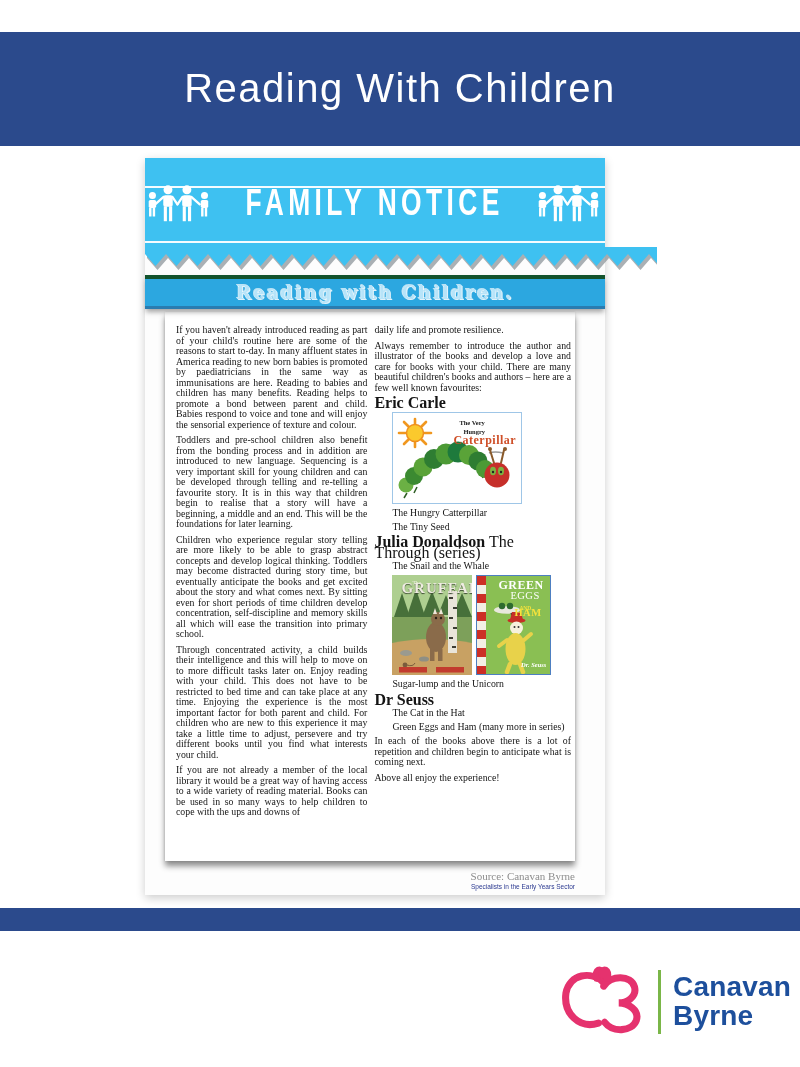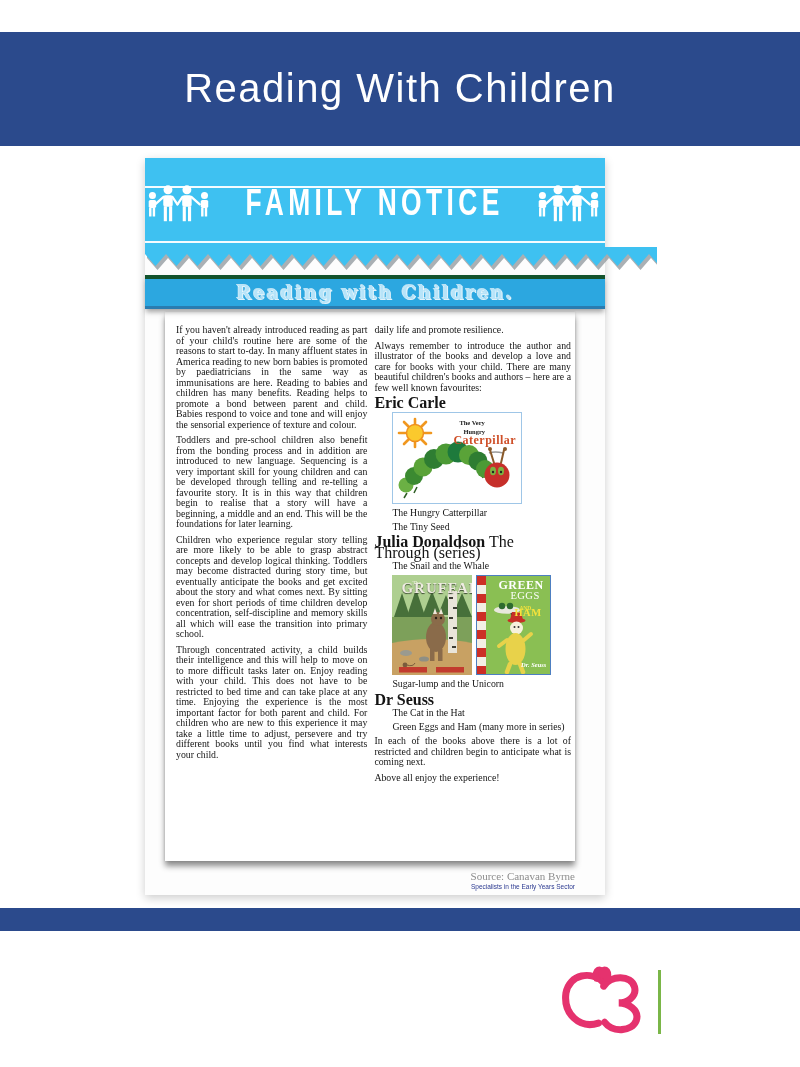--- a/index.html
+++ b/index.html
@@ -149,20 +149,21 @@
       <span class="subtitle">Reading with Children.</span>
     </div>
 
     <div class="page">
 
       <div class="col col1">
         <p>If you haven't already introduced reading as part of your child's routine here are some of the reasons to start to-day.  In many affluent states in America reading to new born babies is promoted by paediatricians in the same way as immunisations are here. Reading to babies and children has many benefits.  Reading helps to promote a bond between parent and child.  Babies respond to voice and tone and will enjoy the sensorial experience of texture and colour.</p>
         <p>Toddlers and pre-school children also benefit from the bonding process and in addition are introduced to new language. Sequencing is a very important skill for young children and can be developed through telling and re-telling a favourite story.  It is in this way that children begin to realise that a story will have a beginning, a middle and an end.  This will be the foundations for later learning.</p>
         <p>Children who experience regular story telling are more likely to be able to grasp abstract concepts and develop logical thinking.  Toddlers may become distracted during story time, but eventually anticipate the books and get excited about the story and what comes next.  By sitting even for short periods of time children develop concentration, self-discipline and memory skills all which will ease the transition into primary school.</p>
         <p>Through concentrated activity, a child builds their intelligence and this will help to move on to more difficult tasks later on. Enjoy reading with your child.  This does not have to be restricted to bed time and can take place at any time.  Enjoying the experience is the most important factor for both parent and child.  For children who are new to this experience it may take a little time to adjust, persevere and try different books until you find what interests your child.</p>
+        <p>If you are not already a member of the local library it would be a great way of having access to a wide variety of reading material. Books can be used in so many ways to help children to cope with the ups and downs of</p>
       </div>
 
       <div class="col col2">
         <p>daily life and promote resilience.</p>
         <p>Always remember to introduce the author and illustrator of the books and develop a love and care for books with your child. There are many beautiful children's books and authors – here are a few well known favourites:</p>
 
         <div class="author">Eric Carle</div>
 
         <div class="cover cover-cat">
           <svg width="126" height="88" viewBox="0 0 126 88">
@@ -306,21 +307,21 @@
             <span class="egg-by">Dr. Seuss</span>
           </div>
         </div>
 
         <div class="book-line">Sugar-lump and the Unicorn</div>
 
         <div class="author">Dr Seuss</div>
         <div class="book-line">The Cat in the Hat</div>
         <div class="book-line">Green Eggs and Ham (many more in series)</div>
 
-        <p>In each of the books above there is a lot of restricted and children begin to anticipate what is coming next.</p>
+        <p>In each of the books above there is a lot of repetition and children begin to anticipate what is coming next.</p>
         <p>Above all enjoy the experience!</p>
       </div>
     </div>
 
     <div class="source-block">
       <span class="source">Source: Canavan Byrne</span>
       <span class="tagline">Specialists in the Early Years Sector</span>
     </div>
   </div>
 
@@ -329,15 +330,19 @@
   <div class="logo">
     <svg width="88" height="78" viewBox="0 0 100 88">
       <g fill="none" stroke="#e5326e" stroke-width="8" stroke-linecap="round">
         <path d="M52 22 C38 8, 13 12, 9 34 C6 57, 24 75, 46 68"></path>
         <path d="M52 26 C60 13, 83 13, 87 27 C90 39, 77 45, 69 45 C79 45, 93 53, 89 65 C84 78, 62 79, 53 67"></path>
         <path d="M44 17 C41 7, 50 4, 50 13"></path>
         <path d="M50 13 C50 4, 59 7, 56 17"></path>
       </g>
     </svg>
     <div class="logo-divider"></div>
+    <div class="brand">
+      <div>Canavan</div>
+      <div>Byrne</div>
+    </div>
   </div>
 
 </div>
 
 </body></html>

